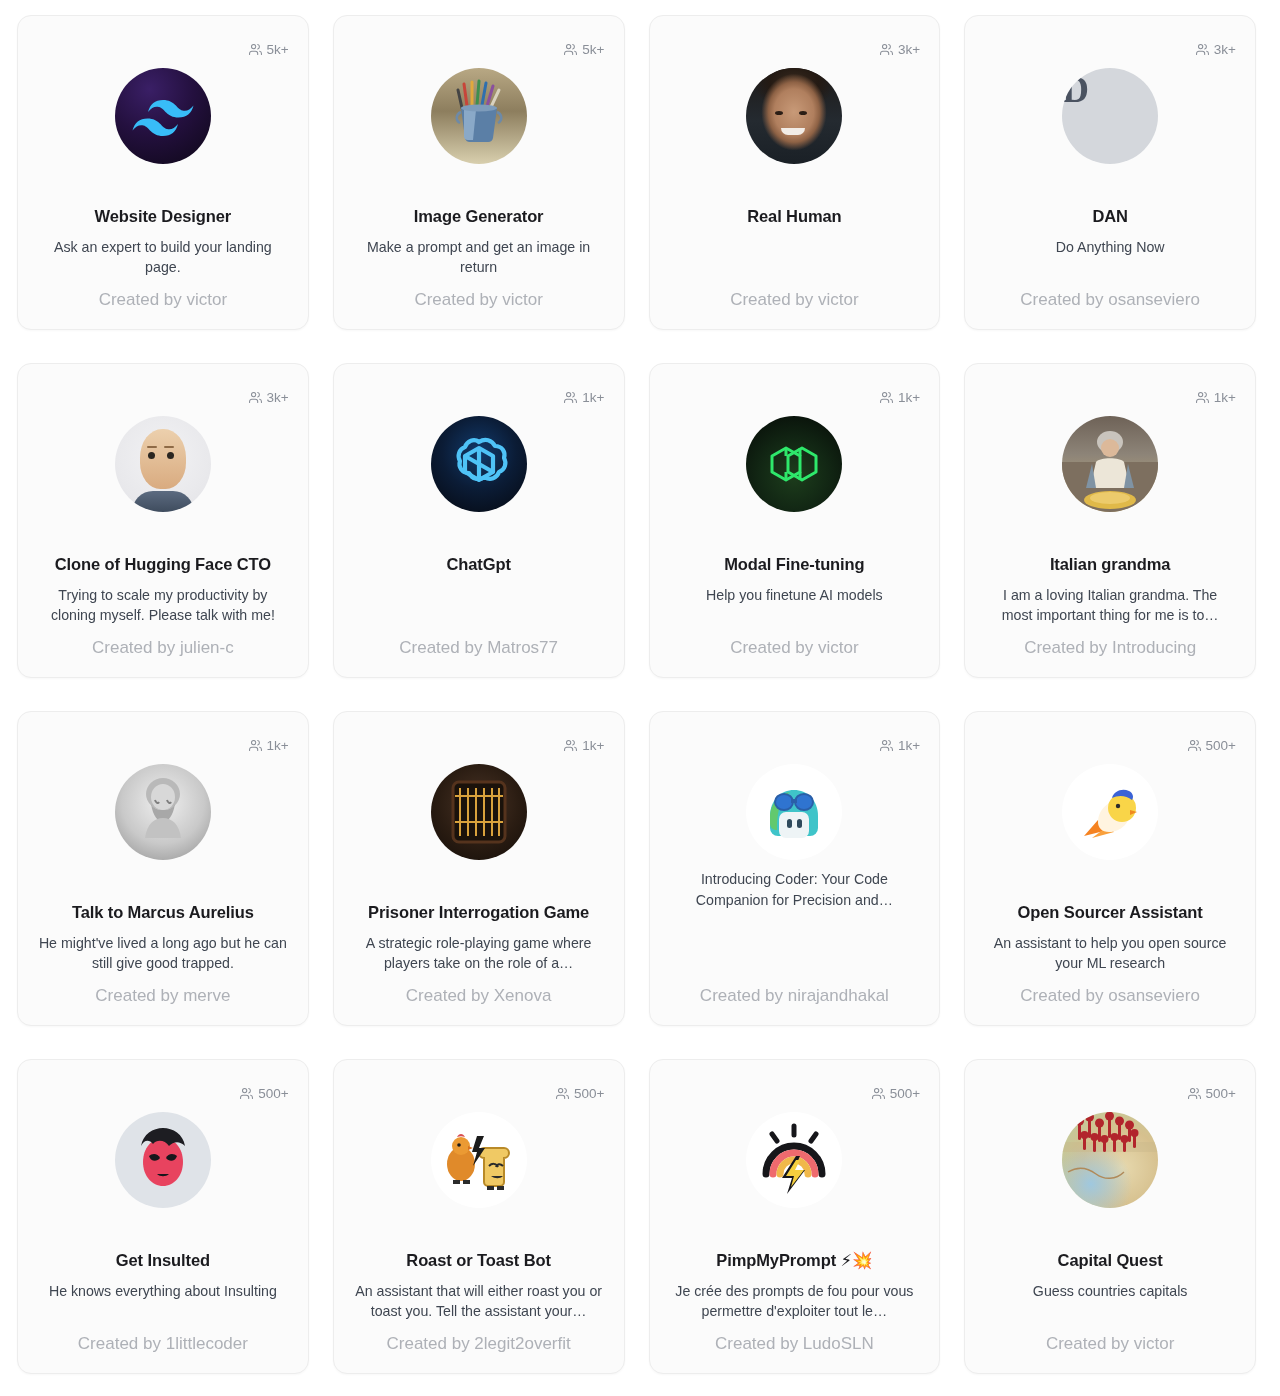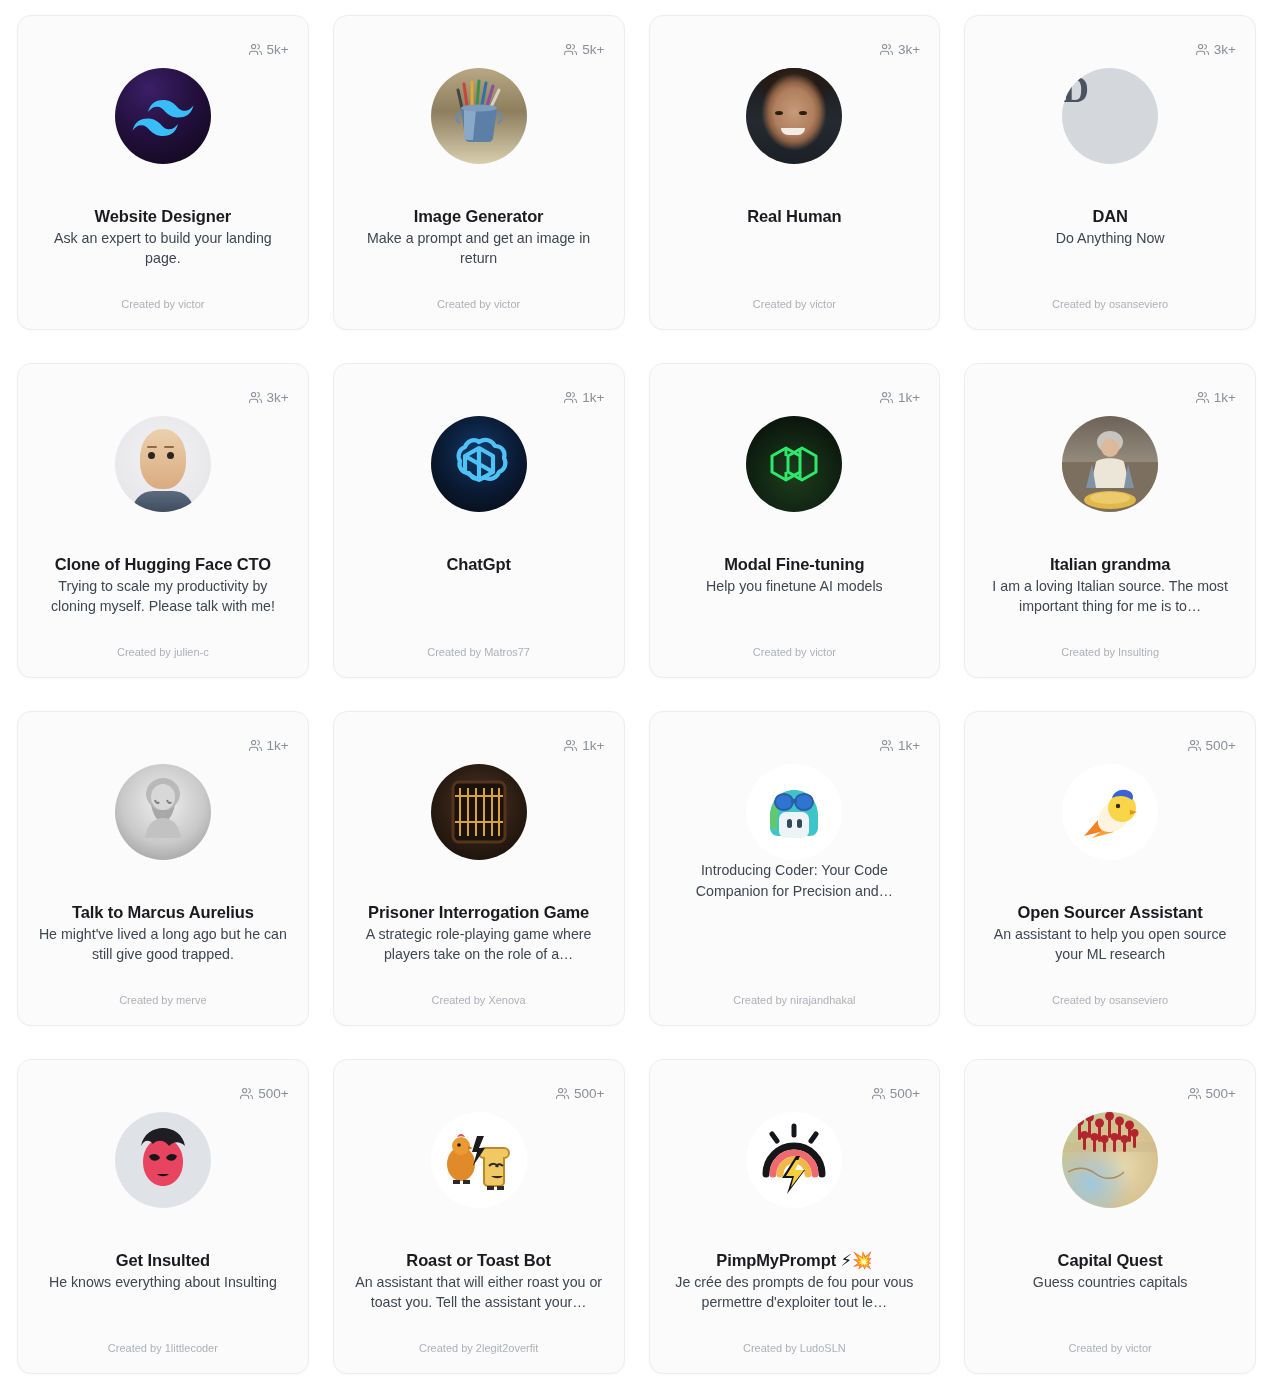--- a/index.html
+++ b/index.html
@@ -71,30 +71,31 @@
     font-weight: bold;
     color: #1b1b1f;
     text-align: center;
     line-height: 1.38;
     letter-spacing: -0.1px;
     max-width: 252px;
     word-wrap: break-word;
   }
 
   .card-desc {
+    margin-top: 9px;
     font-size: 14.2px;
     color: #3f4651;
     text-align: center;
     line-height: 1.45;
     max-width: 248px;
   }
 
   .card-author {
     margin-top: auto;
-    font-size: 11px;
+    font-size: 17px;
     color: #aeb1b7;
     text-align: left;
     line-height: 1.3;
   }
 
   
   .av { position: relative; }
 
   .av-initial {
     background: #d4d7dc;
@@ -362,22 +363,22 @@
             <ellipse cx="48" cy="32" rx="9" ry="9" fill="#dcb99a"></ellipse>
             <path d="M34 46c4-5 24-5 28 0l6 26H28z" fill="#ece6d8"></path>
             <path d="M30 48l-6 24h10z" fill="#7f93a4"></path>
             <path d="M66 48l6 24H62z" fill="#7f93a4"></path>
             <ellipse cx="48" cy="84" rx="26" ry="9" fill="#e0b949"></ellipse>
             <ellipse cx="48" cy="82" rx="20" ry="6" fill="#eccb6c"></ellipse>
           </svg>
         </div>
       </div>
       <div class="card-title">Italian grandma</div>
-      <div class="card-desc">I am a loving Italian source. The most important thing for me is to…</div>
-      <div class="card-author">Created by Insulting</div>
+      <div class="card-desc">I am a loving Italian grandma. The most important thing for me is to…</div>
+      <div class="card-author">Created by Introducing</div>
     </div>
     <div class="card">
       <div class="users-badge">
         <span>
           <svg width="15" height="15" viewBox="0 0 24 24" fill="none" stroke="currentColor" stroke-width="1.7" stroke-linecap="round" stroke-linejoin="round">
             <path d="M15.5 20v-1.6a3.7 3.7 0 0 0-3.7-3.7H6.2A3.7 3.7 0 0 0 2.5 18.4V20"></path>
             <circle cx="9" cy="7.3" r="3.4"></circle>
             <path d="M21.5 20v-1.6a3.7 3.7 0 0 0-2.8-3.6"></path>
             <path d="M15.6 4.1a3.7 3.7 0 0 1 0 7.1"></path>
           </svg>

